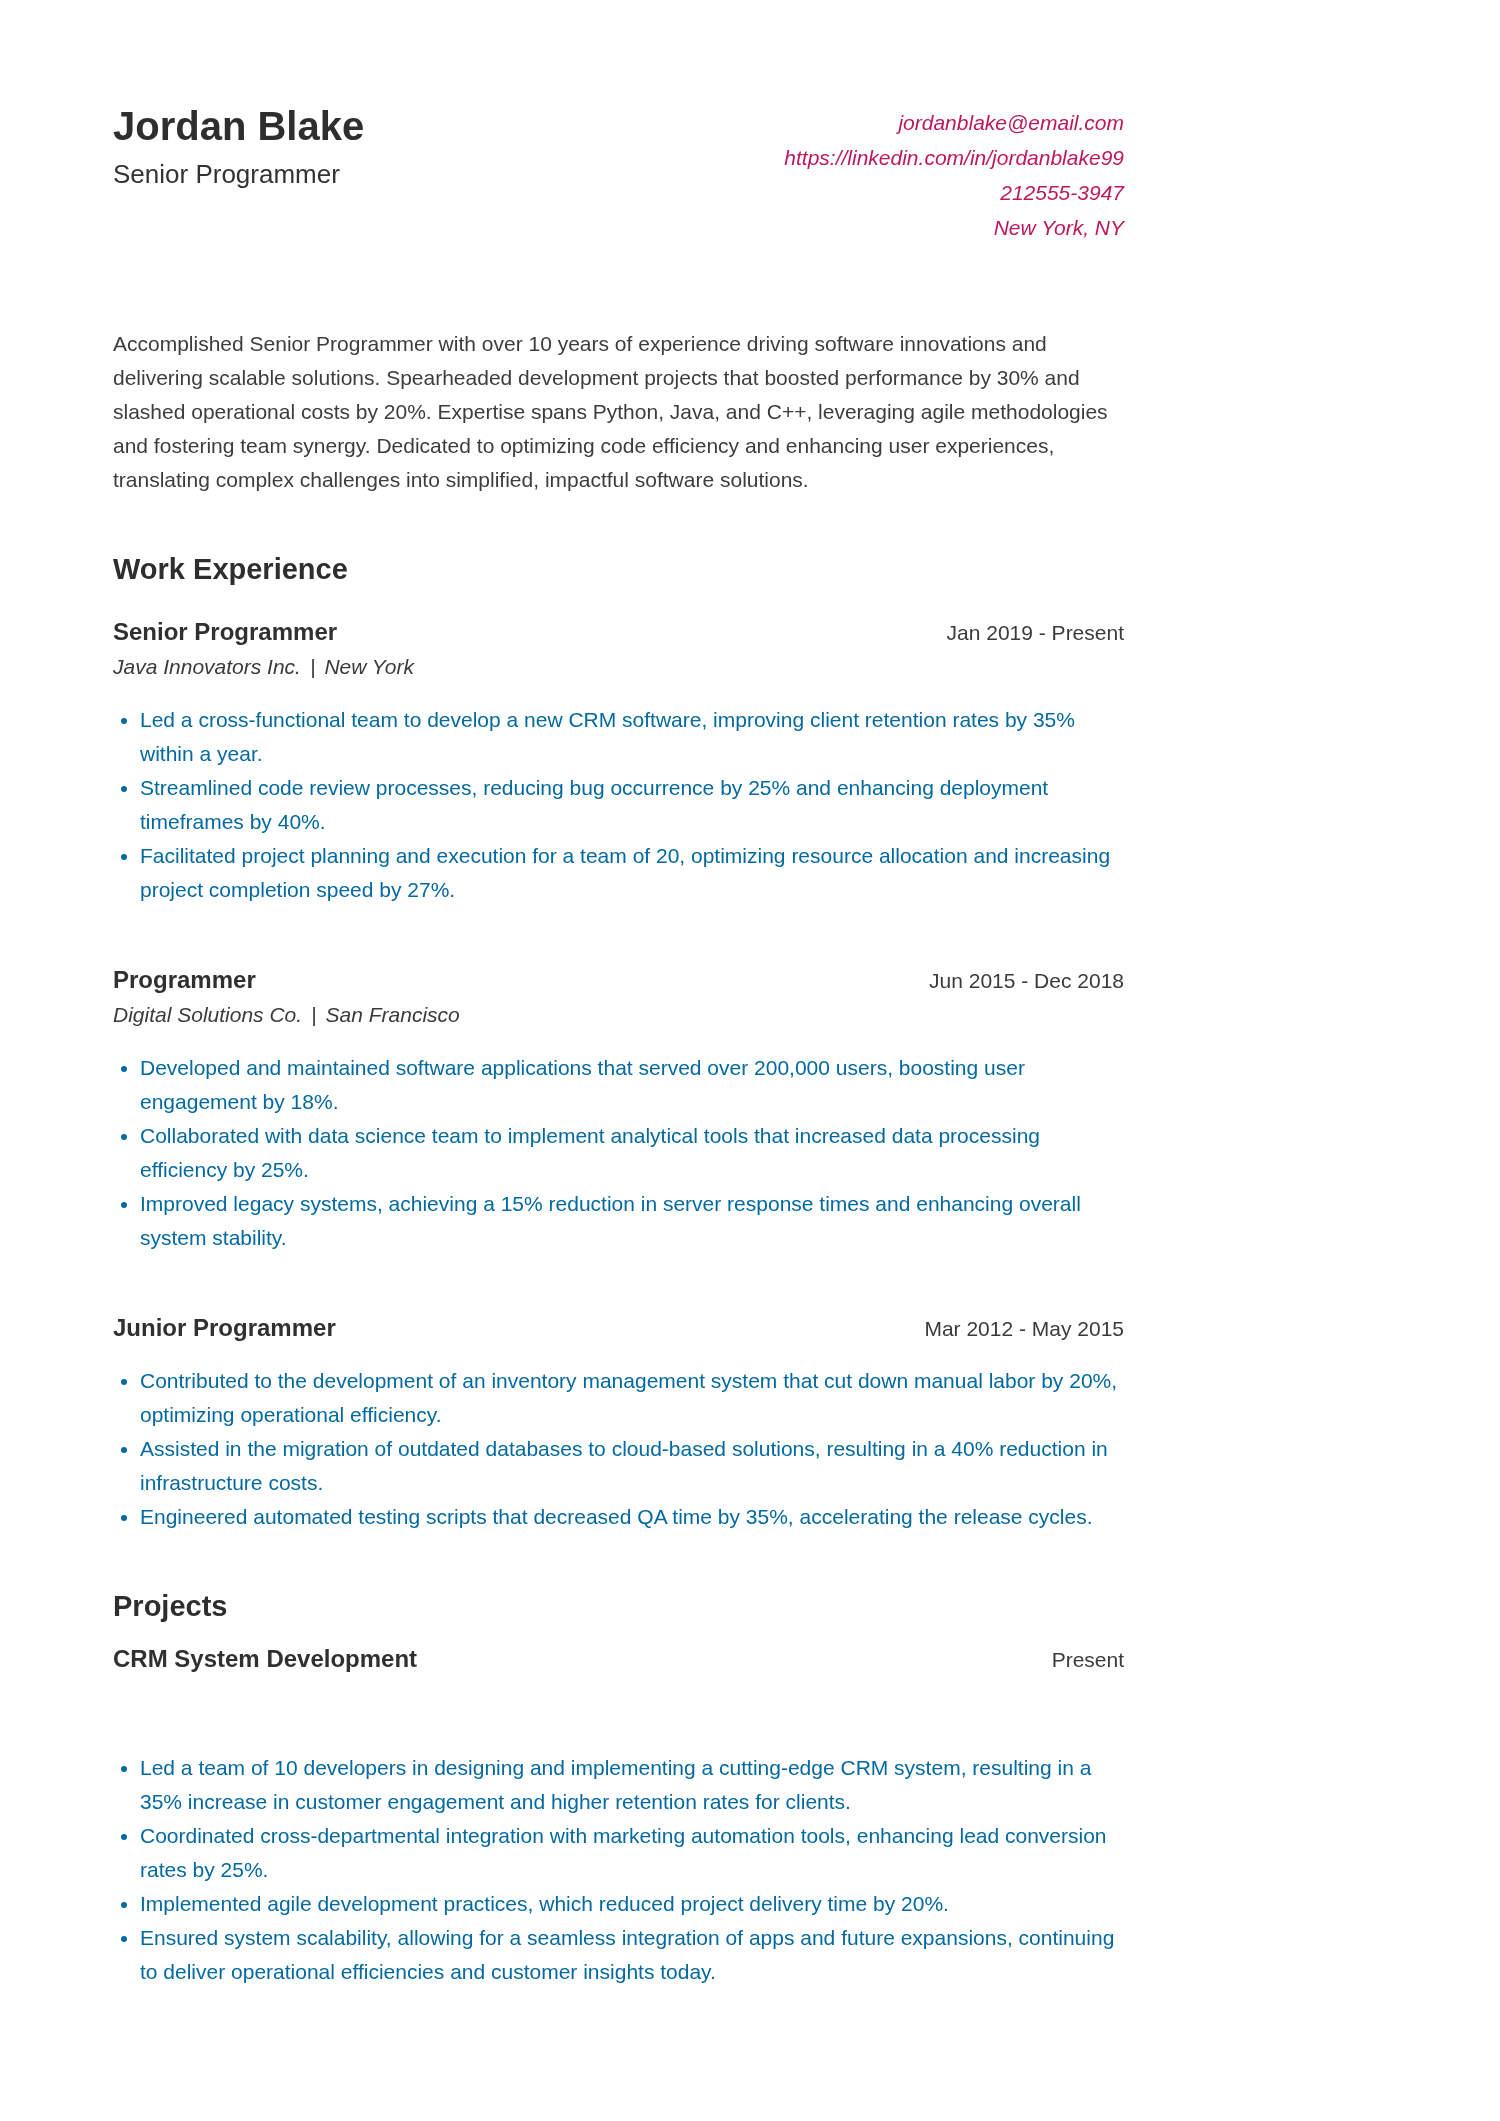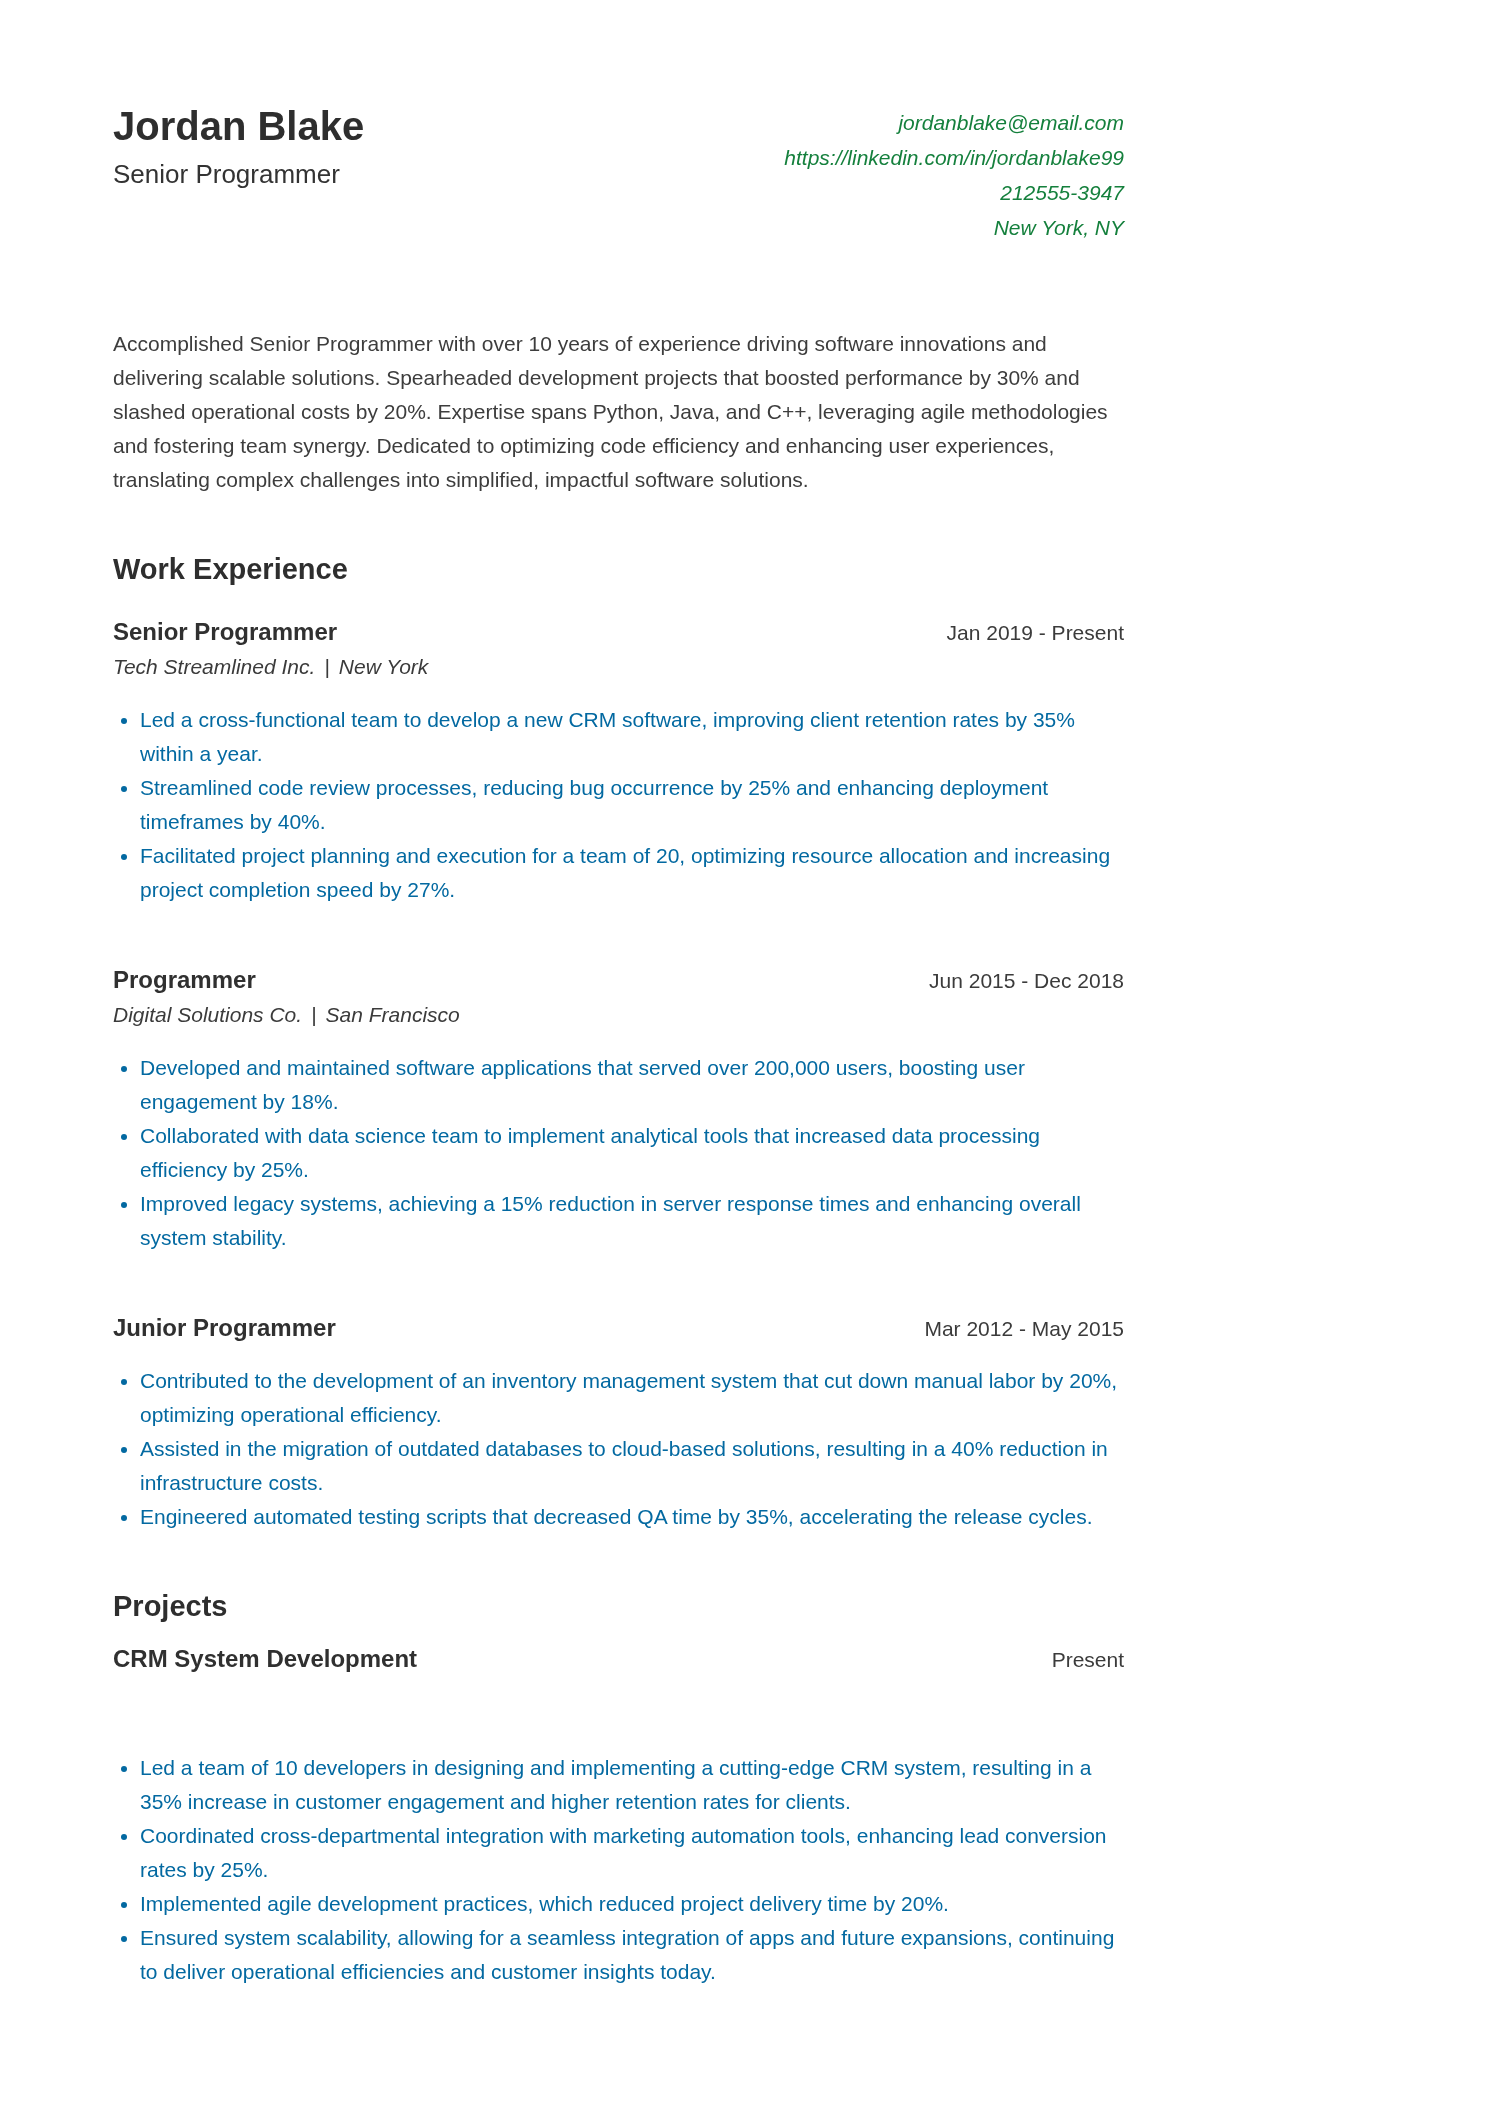--- a/index.html
+++ b/index.html
@@ -39,21 +39,21 @@
     font-size: 26px;
     line-height: 36px;
     font-weight: 400;
     color: #333333;
   }
   .contact {
     text-align: right;
     font-style: italic;
     font-size: 21px;
     line-height: 35px;
-    color: #15803d;
+    color: #be185d;
     padding-top: 5px;
   }
   .contact div { white-space: nowrap; }
   
   .summary {
     margin: 82px 0 0 0;
     font-size: 21px;
     line-height: 34px;
     color: #3d3d3d;
     max-width: 1290px;
@@ -132,21 +132,21 @@
 
   <section>
     <h2 class="section-title">Work Experience</h2>
 
     <article class="job first">
       <div class="job-head">
         <h3 class="job-title">Senior Programmer</h3>
         <div class="job-dates">Jan 2019 - Present</div>
       </div>
       <div class="job-company">
-        <span>Tech Streamlined Inc.</span><span class="sep">|</span><span>New York</span>
+        <span>Java Innovators Inc.</span><span class="sep">|</span><span>New York</span>
       </div>
       <ul class="bullets">
         <li>Led a cross-functional team to develop a new CRM software, improving client retention rates by 35% within a year.</li>
         <li>Streamlined code review processes, reducing bug occurrence by 25% and enhancing deployment timeframes by 40%.</li>
         <li>Facilitated project planning and execution for a team of 20, optimizing resource allocation and increasing project completion speed by 27%.</li>
       </ul>
     </article>
 
     <article class="job">
       <div class="job-head">

